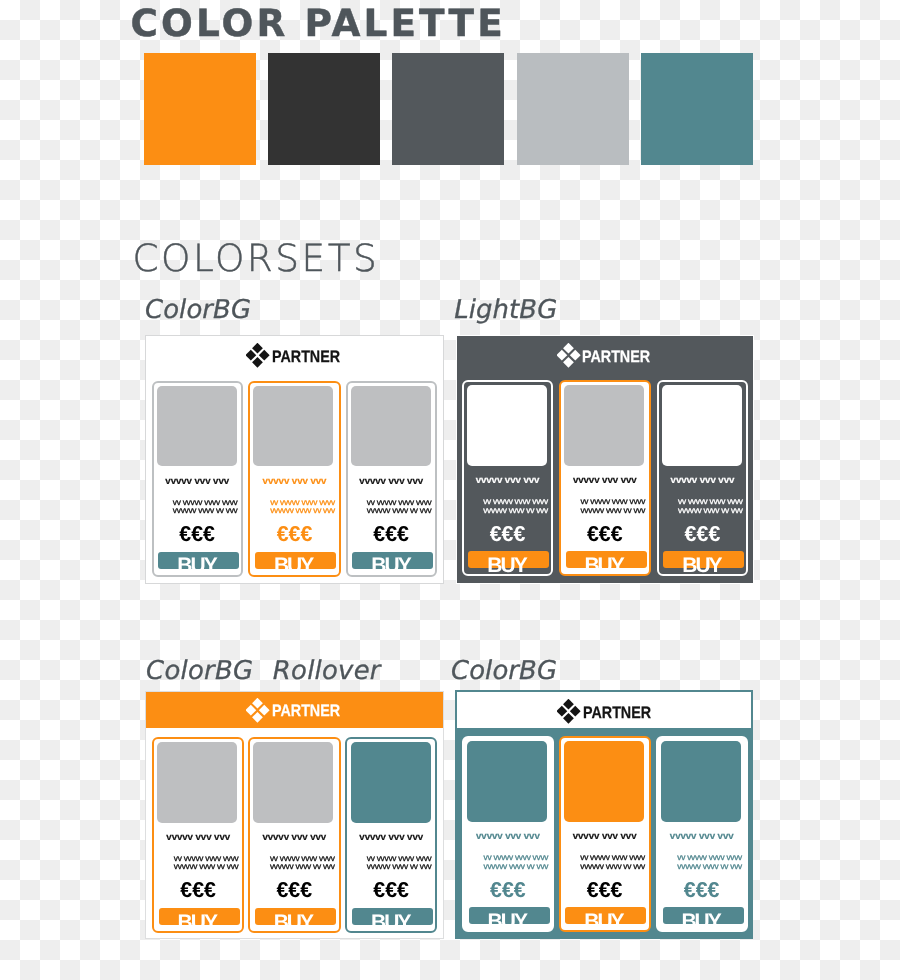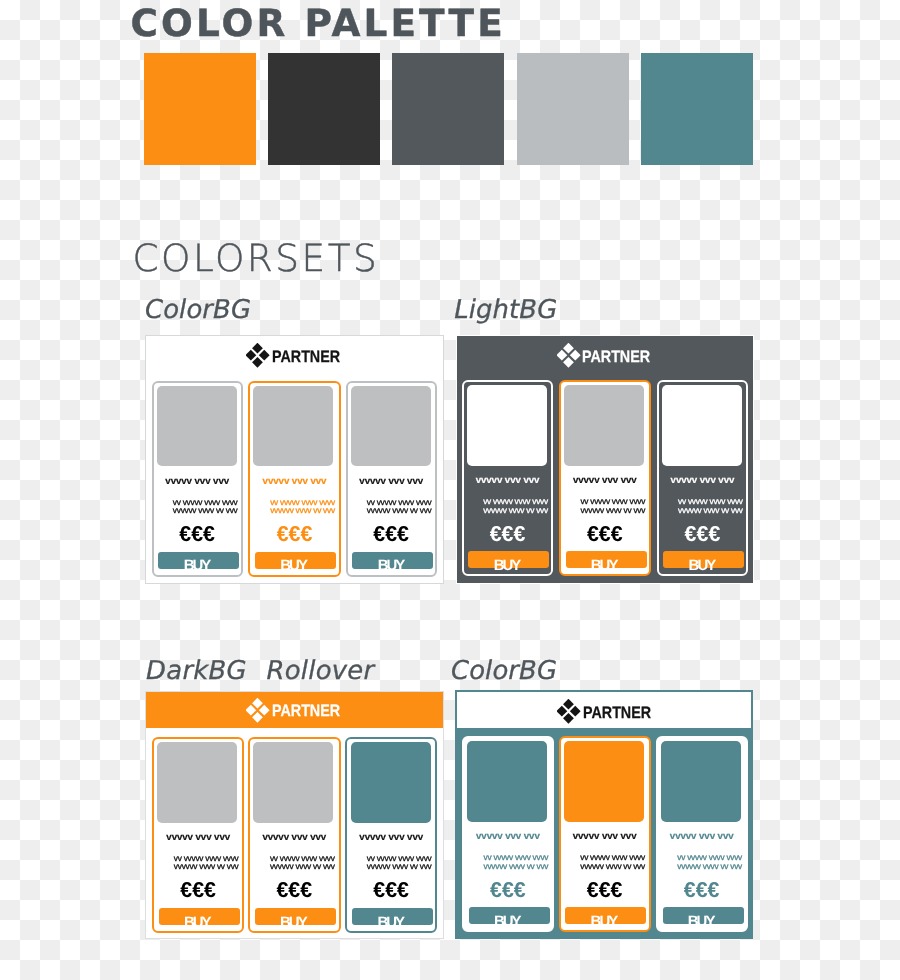--- a/index.html
+++ b/index.html
@@ -107,21 +107,21 @@
     text-align:center;
     line-height:1;
     letter-spacing:0px;
   }
   .buy{
     box-sizing:border-box;
     display:flex;align-items:center;justify-content:center;
     color:#ffffff;
     font-family:"Liberation Sans", sans-serif;
     font-weight:700;
-    font-size:15px;
+    font-size:21px;
     letter-spacing:-2.0px;
     padding-right:5.0px;
     padding-top:11px;
     line-height:1;
     border-radius:3px;
     height:17px;
   }
 </style>
 </head>
 <body>
@@ -133,21 +133,21 @@
   <div class="swatch" style="background-color: rgb(51, 51, 51);"></div>
   <div class="swatch" style="background-color: rgb(83, 88, 92);"></div>
   <div class="swatch" style="background-color: rgb(185, 189, 192);"></div>
   <div class="swatch" style="background-color: rgb(82, 135, 143);"></div>
 </div>
 
 <div class="sec-title" id="colorsets-title">COLORSETS</div>
 
 <div class="set-label" id="lbl-lightbg" style="left:145.0px;top:294.9px;">ColorBG</div>
 <div class="set-label" id="lbl-darkbg" style="left:454.2px;top:295.1px;">LightBG</div>
-<div class="set-label" id="lbl-rollover" style="left:146.1px;top:655.7px;word-spacing:11.2px;letter-spacing:0.24px;">DarkBG Rollover</div>
+<div class="set-label" id="lbl-rollover" style="left:146.1px;top:655.7px;word-spacing:11.2px;letter-spacing:0.24px;">ColorBG Rollover</div>
 <div class="set-label" id="lbl-colorbg" style="left:451px;top:656.2px;">ColorBG</div>
 
 <div class="card" id="card-lightbg" style="left:145.1px;top:335.2px;width:298.7px;height:249.2px;background:#ffffff;border:1.5px solid #d7d8d9;">
   <div class="card-head" style="height:44.4px;background:#ffffff;">
     <div class="brand" style="left:100.3px;top:7.3px;">
         <span class="brand-mark">
           <svg viewBox="0 0 24 25" width="24" height="25">
             <g fill="#141414">
             <path d="M11.45 -0.25 L16.85 5.15 L11.45 10.55 L6.05 5.15 Z"></path>
             <path d="M4.85 6.75 L10.25 12.15 L4.85 17.55 L-0.55 12.15 Z"></path>

